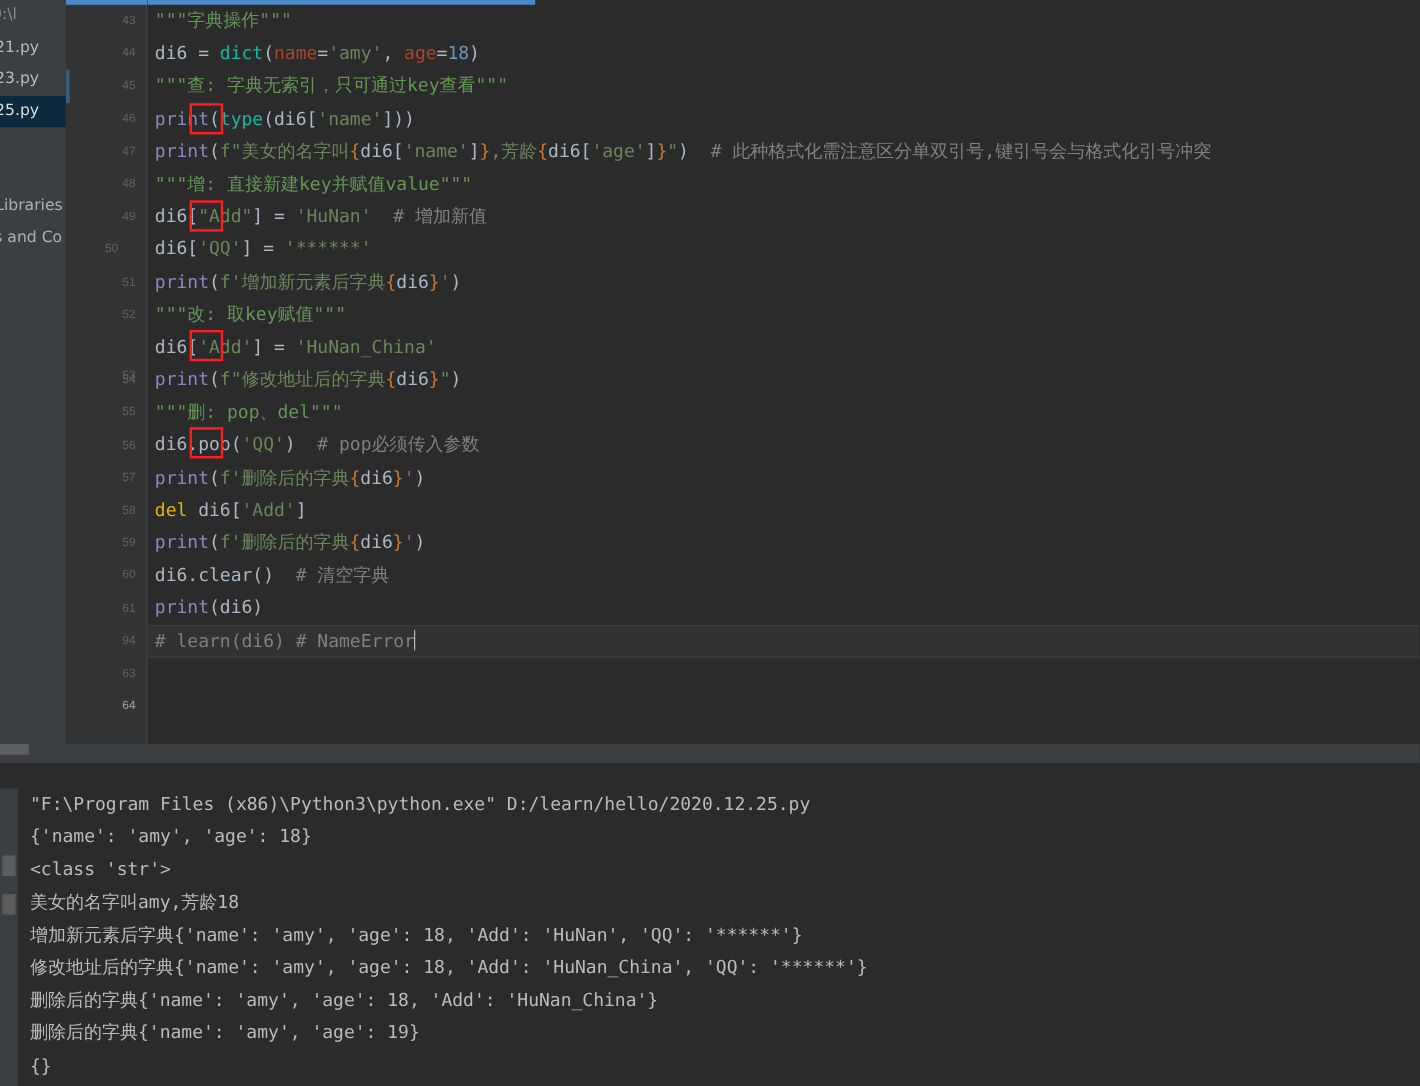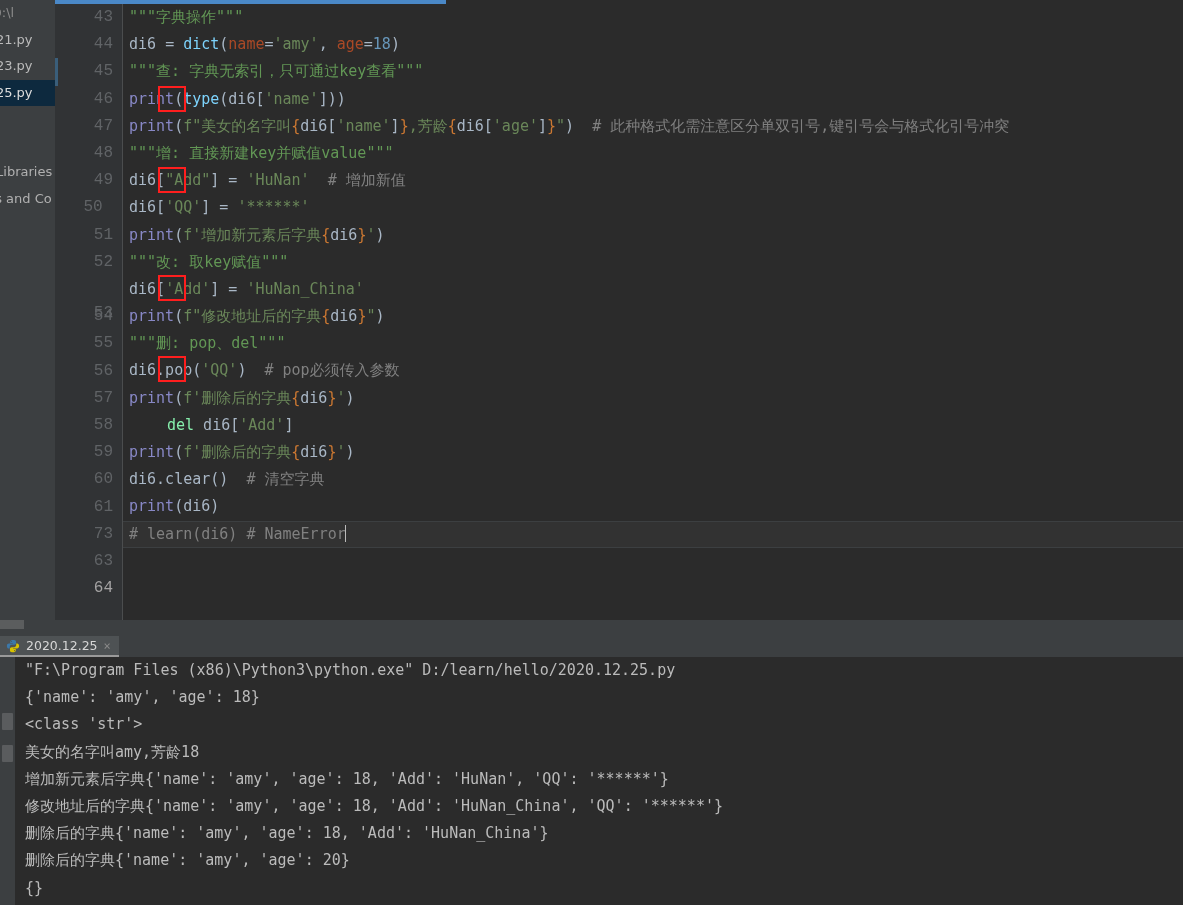--- a/index.html
+++ b/index.html
@@ -67,22 +67,22 @@
     left: 0; top: 0;
     width: 68px; height: 4px;
     background: #4a88c7;
   }
   .gutter .lineno {
     position: absolute;
     right: 10px;
     width: 40px;
     text-align: right;
     color: #606366;
-    font-family: Liberation Mono, monospace;
-    font-size: 16px;
+    font-family: Liberation Sans, sans-serif;
+    font-size: 10px;
     height: 27.2px;
     line-height: 27.2px;
   }
   .gutter .lineno.current { color: #a4a3a3; }
   .gutter .sep {
     position: absolute;
     right: 0; top: 4px;
     width: 1px; height: 616px;
     background: #4b4d4e;
   }
@@ -128,28 +128,28 @@
     background: #323232;
     border-top: 1px solid #3c3f41;
     border-bottom: 1px solid #3c3f41;
     height: 25.2px;
     line-height: 25.2px;
   }
 
   
   .s-str   { color: #6a8759; }
   .s-doc   { color: #629755; }
-  .s-kw    { color: #86efac; margin-left: 38px; }
+  .s-kw    { color: #eab308; }
   .s-fn    { color: #8888c6; }
   .s-num   { color: #6897bb; }
   .s-kwarg { color: #aa4926; }
   .s-cmt   { color: #808080; }
   .s-fbrace{ color: #cc7832; }
   .s-plain { color: #a9b7c6; }
-  .s-dict  { color: #7dd3fc; margin-top: 12px; }
+  .s-dict  { color: #14b8a6; margin-top: 12px; }
 
   .caret {
     display: inline-block;
     width: 1px;
     height: 17px;
     background: #bbbbbb;
     vertical-align: -3px;
     margin-left: -1px;
   }
 
@@ -298,21 +298,21 @@
         <div class="lineno" style="top: 248.8px;">52</div>
         <div class="lineno" style="top: 276px; margin-top: 24px;">53</div>
         <div class="lineno" style="top: 303.2px;">54</div>
         <div class="lineno" style="top: 330.4px;">55</div>
         <div class="lineno" style="top: 357.6px;">56</div>
         <div class="lineno" style="top: 384.8px;">57</div>
         <div class="lineno" style="top: 412px;">58</div>
         <div class="lineno" style="top: 439.2px;">59</div>
         <div class="lineno" style="top: 466.4px;">60</div>
         <div class="lineno" style="top: 493.6px;">61</div>
-        <div class="lineno" style="top: 520.8px;">73</div>
+        <div class="lineno" style="top: 520.8px;">94</div>
         <div class="lineno" style="top: 548px;">63</div>
         <div class="lineno current" style="top: 575.2px;">64</div>
         <div class="caretmark" style="top: 58.4px;"></div>
       </div>
   </div>
 
   <div class="editor">
     <div class="topbar"></div>
     <div class="code" id="code-area">
         <div class="cl"><span class="s-doc">"""字典操作"""</span></div>
@@ -344,40 +344,30 @@
       <div class="redbox" style="left: 158px; top: 275px; width: 28px; height: 26px; border-color: rgb(255, 30, 30);"></div>
       <div class="redbox" style="left: 158px; top: 356px; width: 28px; height: 26px; border-color: rgb(255, 30, 30);"></div>
     </div>
 
   <div class="editor-pad">
     <div class="sbcol"></div>
     <div class="handle"></div>
   </div>
 
   <div class="console">
-    <div class="console-tabbar">
-      <div class="console-tab">
-        <svg class="py-icon" viewBox="0 0 16 16">
-          <path d="M7.7 1c-1.6 0-2.9.6-2.9 2v1.6h3v.5H3.4C2.1 5.1 1 6 1 7.9c0 1.9 1 2.9 2.3 2.9h1v-1.7c0-1.3 1.1-2.4 2.4-2.4h2.8c1.1 0 2-.9 2-2V3c0-1.2-1-2-2.2-2H7.7zM6.3 2.1c.3 0 .6.3.6.6s-.3.6-.6.6-.6-.3-.6-.6.3-.6.6-.6z" fill="#3c78a9"></path>
-          <path d="M8.3 15c1.6 0 2.9-.6 2.9-2v-1.6h-3v-.5h4.4c1.3 0 2.4-.9 2.4-2.8 0-1.9-1-2.9-2.3-2.9h-1v1.7c0 1.3-1.1 2.4-2.4 2.4H6.5c-1.1 0-2 .9-2 2V13c0 1.2 1 2 2.2 2h1.6zm1.4-1.1c-.3 0-.6-.3-.6-.6s.3-.6.6-.6.6.3.6.6-.3.6-.6.6z" fill="#d8c200"></path>
-        </svg>
-        <span class="label">2020.12.25</span>
-        <span class="close">×</span>
-      </div>
-    </div>
     <div class="console-side">
       <div class="btn" style="top:56px"></div>
       <div class="btn" style="top:88px"></div>
     </div>
     <div class="console-out" id="console-output">
         <div class="ol">"F:\Program Files (x86)\Python3\python.exe" D:/learn/hello/2020.12.25.py</div>
         <div class="ol">{'name': 'amy', 'age': 18}</div>
         <div class="ol">&lt;class 'str'&gt;</div>
         <div class="ol">美女的名字叫amy,芳龄18</div>
         <div class="ol">增加新元素后字典{'name': 'amy', 'age': 18, 'Add': 'HuNan', 'QQ': '******'}</div>
         <div class="ol">修改地址后的字典{'name': 'amy', 'age': 18, 'Add': 'HuNan_China', 'QQ': '******'}</div>
         <div class="ol">删除后的字典{'name': 'amy', 'age': 18, 'Add': 'HuNan_China'}</div>
-        <div class="ol">删除后的字典{'name': 'amy', 'age': 20}</div>
+        <div class="ol">删除后的字典{'name': 'amy', 'age': 19}</div>
         <div class="ol">{}</div>
       </div>
   </div>
 
 </div>
 
 </body></html>

